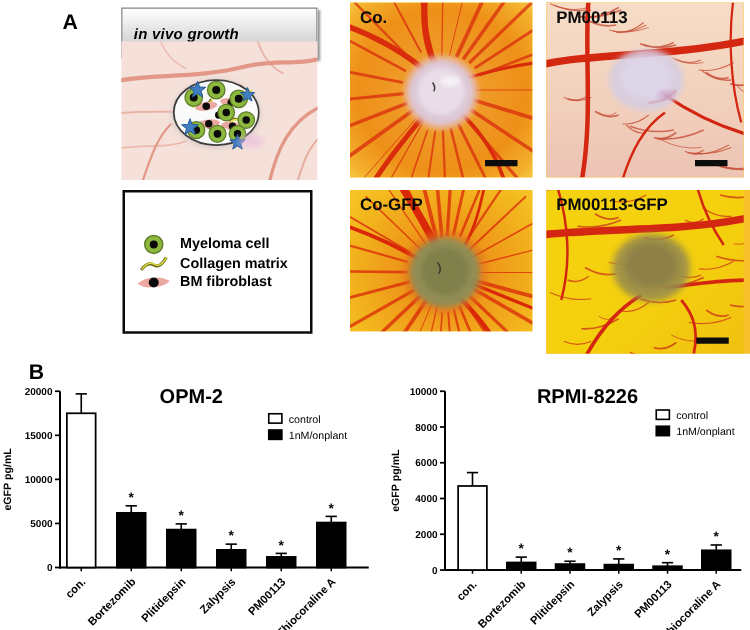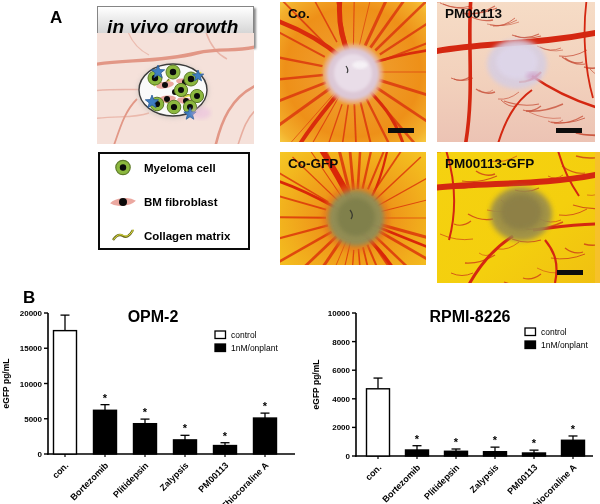--- a/index.html
+++ b/index.html
@@ -4,25 +4,25 @@
 <style>
   html,body{margin:0;padding:0;background:#fff;}
   .stage{position:relative;width:600px;height:504px;background:#fff;overflow:hidden;
          font-family:"Liberation Sans",sans-serif;color:#000;}
   .panel-label{position:absolute;font-weight:bold;font-size:17px;}
   .ivg-header{position:absolute;left:97px;top:6px;width:157px;height:41px;box-sizing:border-box;
 
 
     background:linear-gradient(#ffffff,#e3e3e3 45%,#c2c2c2);border:1px solid #858585;
     box-shadow:2px 2px 2px rgba(0,0,0,.45);display:flex;align-items:center;padding-left:9px;
-    font-weight:bold;font-style:italic;font-size:19px;letter-spacing:.2px;}
+    font-weight:bold;font-style:italic;font-size:12px;letter-spacing:.2px;}
   .diagram{position:absolute;left:97px;top:33px;}
-  .legendbox{position:absolute;left:98px;top:152px;width:152px;height:98px;border:2.5px solid #0a0a0a;
-    background:#fff;box-sizing:border-box;display:flex;flex-direction:column;justify-content:space-between;
-    padding:5px 2px;gap:10px;}
+  .legendbox{position:absolute;left:98px;top:152px;width:152px;height:115px;border:2.5px solid #0a0a0a;
+    background:#fff;box-sizing:border-box;display:flex;flex-direction:column;justify-content:center;
+    padding:5px 2px;}
   .legrow{display:flex;align-items:center;}
   .legrow .ic{width:42px;display:flex;justify-content:center;flex:none;}
   .legrow .lt{font-weight:bold;font-size:11.5px;}
   .photo{position:absolute;overflow:hidden;background:#f6c12a;}
   .photo svg{position:absolute;left:0;top:0;}
   .photo-label{position:absolute;left:8px;top:4px;font-weight:bold;font-size:13.5px;color:#0a0a0a;}
   .scalebar{position:absolute;height:4.5px;background:#0d0d0d;}
   .chart{position:absolute;overflow:visible;}
   svg text{font-family:"Liberation Sans",sans-serif;fill:#000;}
   text.tick{font-size:8px;font-weight:bold;}
@@ -133,37 +133,37 @@
       <span class="ic">
         <svg width="18" height="17" viewBox="0 0 18 17">
           <circle cx="9" cy="8.5" r="7.2" fill="#8cb83e" stroke="#5d7a28" stroke-width="1.2"></circle>
           <circle cx="9" cy="8.5" r="3.2" fill="#0a0a0a"></circle>
         </svg>
       </span>
       <span class="lt">Myeloma cell</span>
     </div>
     <div class="legrow">
       <span class="ic">
+        <svg width="24" height="15" viewBox="0 0 24 15">
+          <path d="M2,12 q5,-7 10,-4 q5,3 10,-6" stroke="#6b6b20" stroke-width="2.4" fill="none"></path>
+          <path d="M2.5,11.5 q5,-7 10,-4 q5,3 10,-6" stroke="#e0e03a" stroke-width="1" fill="none"></path>
+        </svg>
+      </span>
+      <span class="lt">Collagen matrix</span>
+    </div>
+    <div class="legrow">
+      <span class="ic">
         <svg width="28" height="14" viewBox="0 0 28 14">
           <g transform="rotate(-5 14 7)">
               <path d="M1,7 Q7,2.5 14,3.5 Q21,2.5 27,7 Q21,11.5 14,10.5 Q7,11.5 1,7 Z" fill="#eba8a0"></path>
             </g>
           <circle cx="14" cy="7" r="4" fill="#0a0a0a"></circle>
         </svg>
       </span>
       <span class="lt">BM fibroblast</span>
-    </div>
-    <div class="legrow">
-      <span class="ic">
-        <svg width="24" height="15" viewBox="0 0 24 15">
-          <path d="M2,12 q5,-7 10,-4 q5,3 10,-6" stroke="#6b6b20" stroke-width="2.4" fill="none"></path>
-          <path d="M2.5,11.5 q5,-7 10,-4 q5,3 10,-6" stroke="#e0e03a" stroke-width="1" fill="none"></path>
-        </svg>
-      </span>
-      <span class="lt">Collagen matrix</span>
     </div>
   </div>
 
   <div class="photo" style="left:280px;top:2px;width:146px;height:140px;">
     <svg width="146" height="140" viewBox="0 0 146 140">
       <defs>
         <radialGradient id="pg1" cx="50%" cy="50%" r="75%">
           <stop offset="0%" stop-color="#f2b469"></stop>
             <stop offset="30%" stop-color="#ef9a28"></stop>
           <stop offset="62%" stop-color="#ee9018"></stop>

